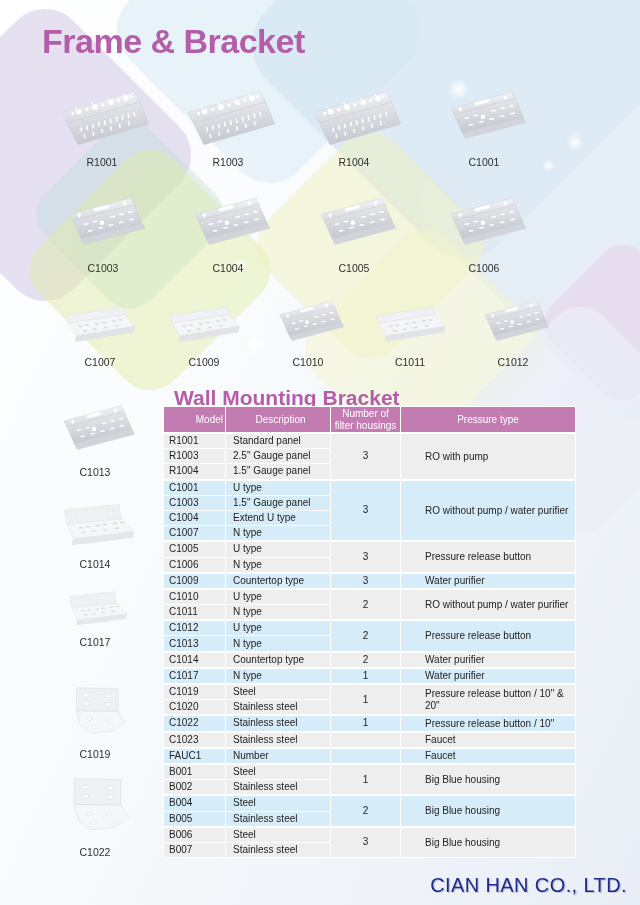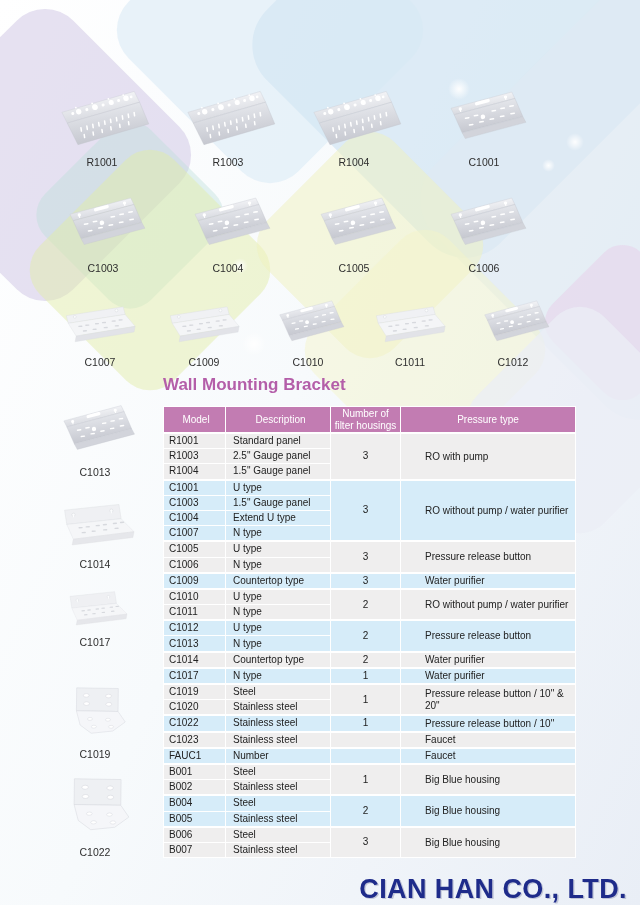--- a/index.html
+++ b/index.html
@@ -6,42 +6,42 @@
   .page{position:relative;width:640px;height:905px;overflow:hidden;
     background:linear-gradient(115deg,#ffffff 0%,#f7fafc 45%,#e9eef6 100%);
     font-family:"Liberation Sans",sans-serif;}
   
   .diamond{position:absolute;transform:rotate(45deg);}
   .dot{position:absolute;border-radius:50%;
     background:radial-gradient(circle,rgba(255,255,255,.95) 0%,rgba(255,255,255,0) 70%);}
   
   .title{position:absolute;left:42px;top:22px;margin:0;font-size:34px;font-weight:bold;
     color:#b45ea9;letter-spacing:-0.5px;z-index:3;}
-  .subheading{position:absolute;left:163px;top:375px;margin:0;font-size:17px;font-weight:bold;
+  .subheading{position:absolute;left:163px;top:375px;margin:11px;font-size:21px;font-weight:bold;
     color:#b45ea9;z-index:3;text-align:center;}
   
   .card{position:absolute;display:flex;flex-direction:column;align-items:center;z-index:2;}
   .plabel{font-size:10.5px;color:#2e2e2e;margin-top:2px;white-space:nowrap;}
   
   .btable{position:absolute;left:163px;top:406px;width:412px;border-collapse:collapse;
     table-layout:fixed;font-size:10px;color:#222;z-index:3;}
   .btable th{background:#c27cb2;color:#fff;font-weight:normal;border:1px solid #fff;
     height:25px;padding:0 2px;line-height:1.2;text-align:center;}
-  .btable th.h-model{text-align:center;padding-left:5px;}
+  .btable th.h-model{text-align:right;padding-left:5px;}
   .btable th.h-desc{text-align:center;padding-left:7px;}
   .btable td{border:1px solid #fff;height:14.2px;padding:0 0 0 5px;line-height:1;
     overflow:hidden;white-space:nowrap;}
   .btable td.desc{padding-left:7px;}
   .btable td.qty{text-align:center;padding:0;}
   .btable td.suit{padding-left:24px;white-space:normal;line-height:1.15;}
   tr.gray td{background:#efeeee;}
   tr.blue td{background:#d6ecf9;}
   tr.gstart td{border-top:2px solid #fff;}
   
-  .footer{position:absolute;right:13px;top:874px;font-size:27px;font-weight:bold;
+  .footer{position:absolute;right:13px;top:874px;font-size:20px;font-weight:normal;
     color:#1e2b8a;letter-spacing:.4px;z-index:3;
     text-shadow:1.3px 1.3px 0 rgba(140,145,175,.45);}
 </style>
 </head>
 <body>
 
 <svg width="0" height="0" style="position:absolute" aria-hidden="true">
   <defs>
     <linearGradient id="gTop" x1="0" y1="0" x2="0" y2="1">
       <stop offset="0" stop-color="#f2f3f6"></stop>
@@ -192,20 +192,21 @@
     <div class="diamond" style="left:330px;top:255px;width:190px;height:190px;border-radius:34px;background:rgba(243,243,200,.45);"></div>
     <div class="diamond" style="left:560px;top:260px;width:125px;height:125px;border-radius:26px;background:rgba(231,210,233,.55);"></div>
     <div class="diamond" style="left:490px;top:330px;width:180px;height:180px;border-radius:34px;background:rgba(235,238,245,.75);"></div>
     <div class="dot" style="left:448px;top:78px;width:22px;height:22px;"></div>
     <div class="dot" style="left:566px;top:133px;width:18px;height:18px;"></div>
     <div class="dot" style="left:542px;top:159px;width:13px;height:13px;"></div>
     <div class="dot" style="left:232px;top:258px;width:16px;height:16px;"></div>
     <div class="dot" style="left:242px;top:332px;width:24px;height:24px;"></div>
   </div>
 
+  <h1 class="title">Frame &amp; Bracket</h1>
 
   <div class="card" style="left:41px;top:84px;width:122px">
     <svg width="122" height="70" viewBox="0 0 130 92">
         <use href="#sym-channel"></use>
       </svg>
     <div class="plabel">R1001</div>
   </div>
   <div class="card" style="left:167px;top:84px;width:122px">
     <svg width="122" height="70" viewBox="0 0 130 92">
         <use href="#sym-channel"></use>

